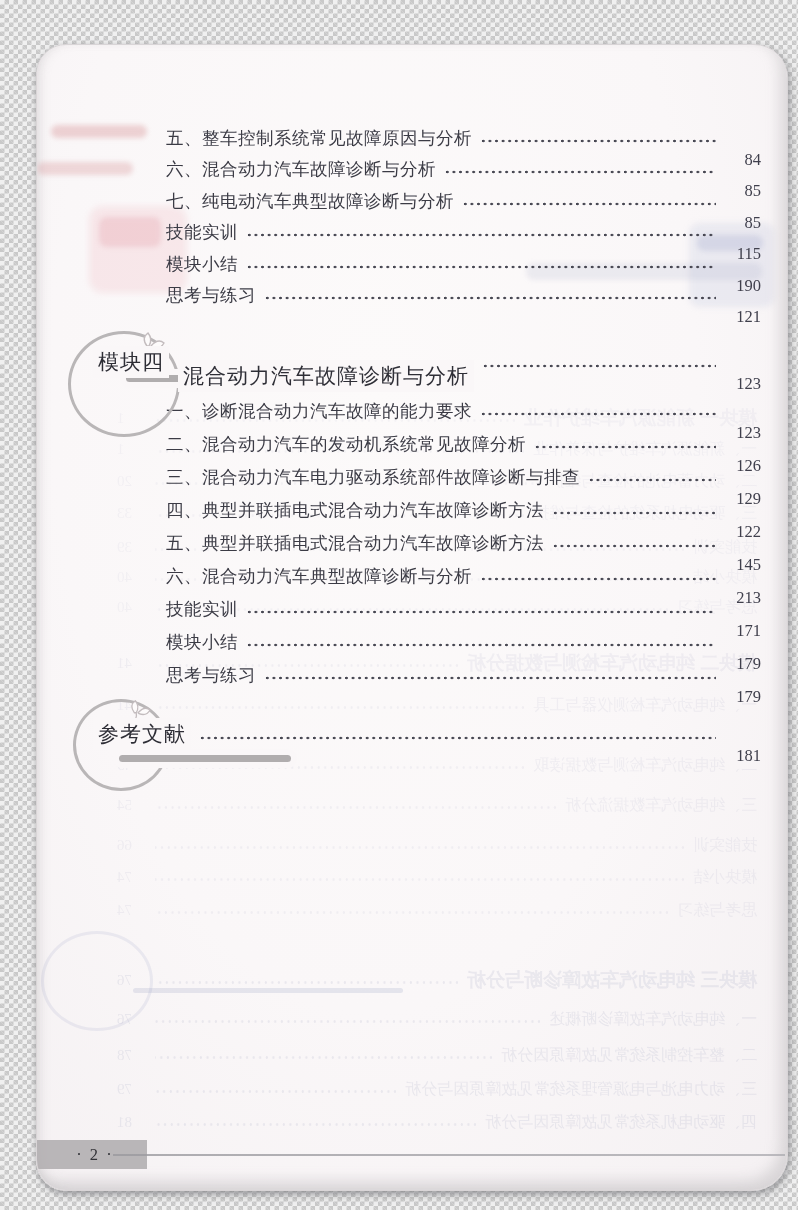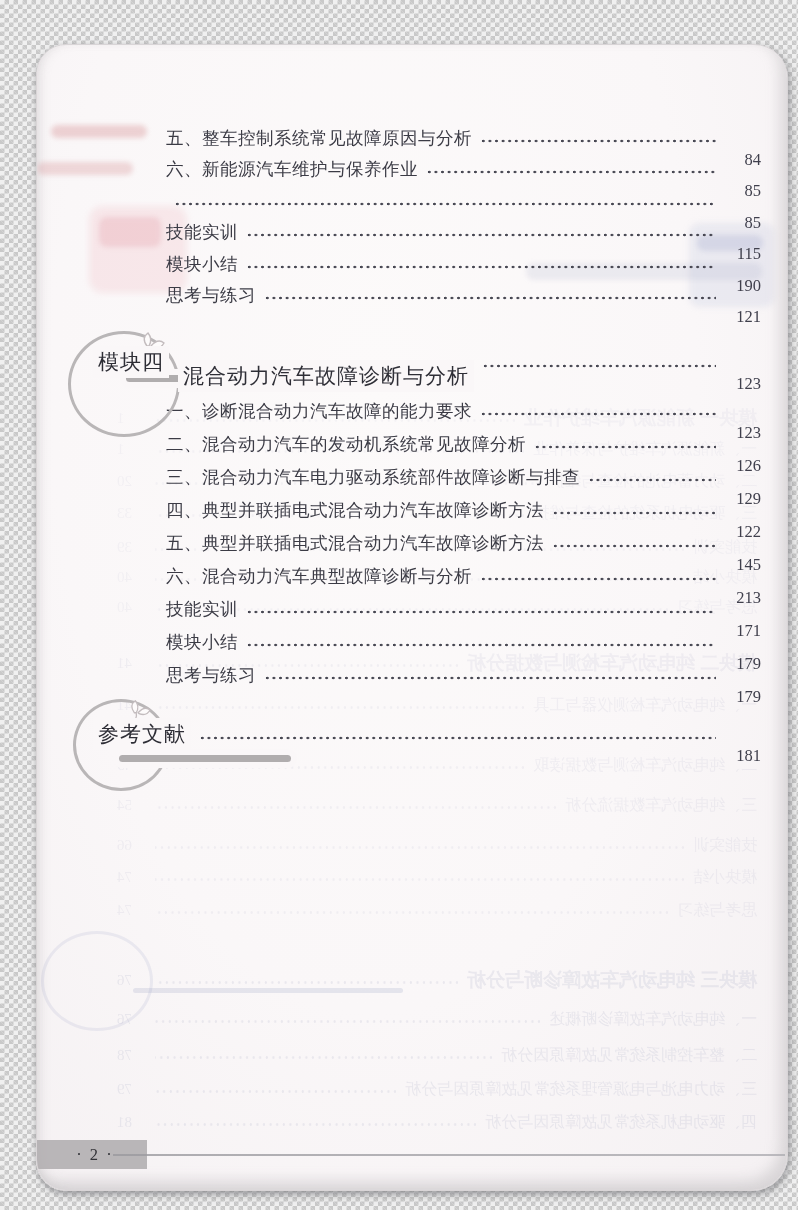--- a/index.html
+++ b/index.html
@@ -228,25 +228,26 @@
     <div class="blob bluebar1"></div>
     <div class="blob graybar"></div>
 
     <div class="rows top">
       <div class="row">
           <span class="t">五、整车控制系统常见故障原因与分析</span>
           <span class="leader"></span>
           <span class="pg">84</span>
         </div>
       <div class="row">
-          <span class="t">六、新能源汽车维护与保养作业</span>
+          <span class="t">六、混合动力汽车故障诊断与分析</span>
           <span class="leader"></span>
           <span class="pg">85</span>
         </div>
       <div class="row">
+          <span class="t">七、纯电动汽车典型故障诊断与分析</span>
           <span class="leader"></span>
           <span class="pg">85</span>
         </div>
       <div class="row">
           <span class="t">技能实训</span>
           <span class="leader"></span>
           <span class="pg">115</span>
         </div>
       <div class="row">
           <span class="t">模块小结</span>

